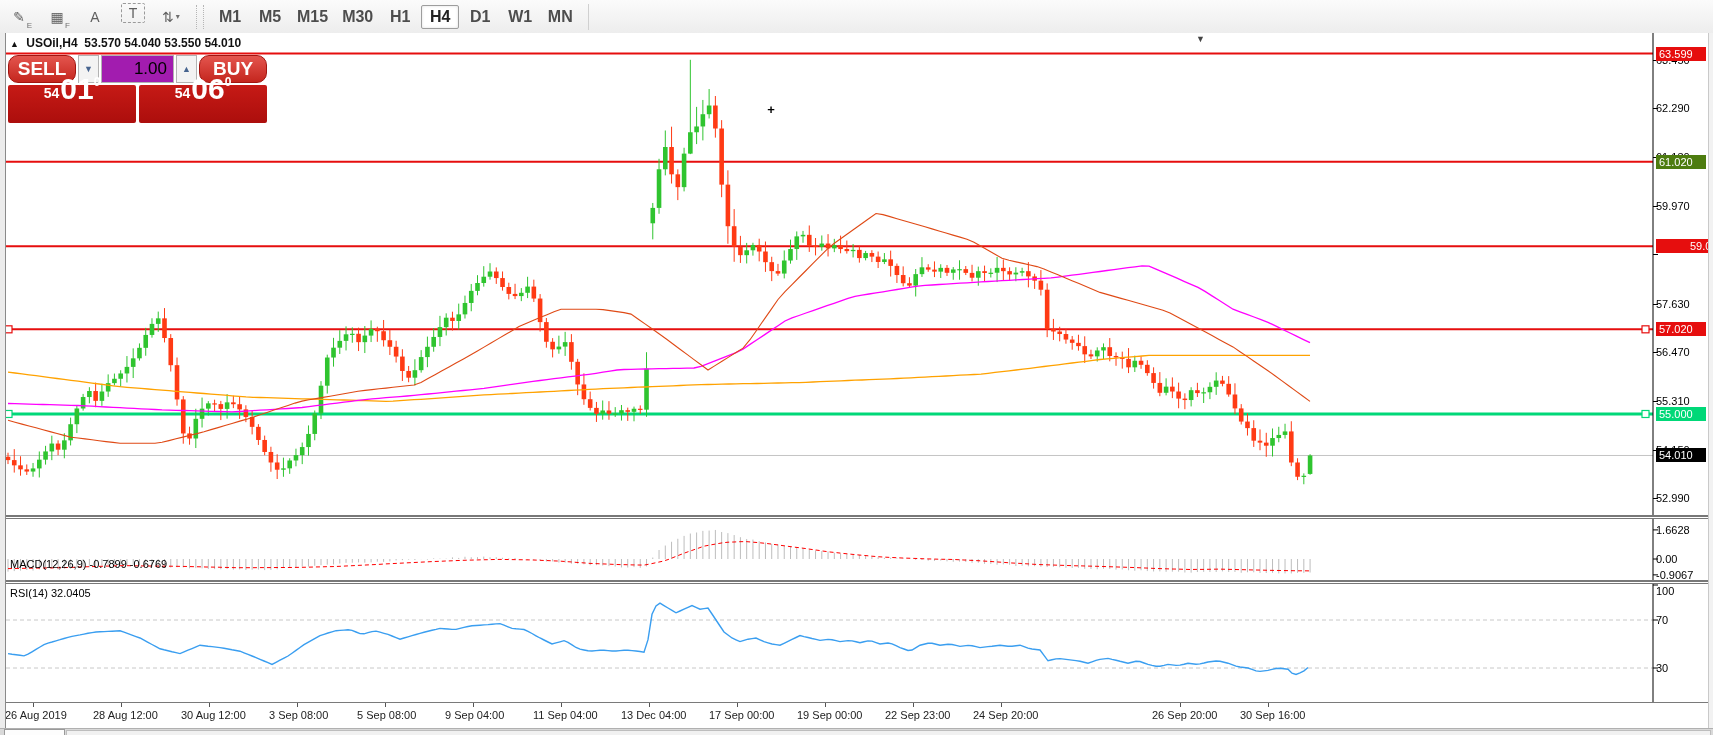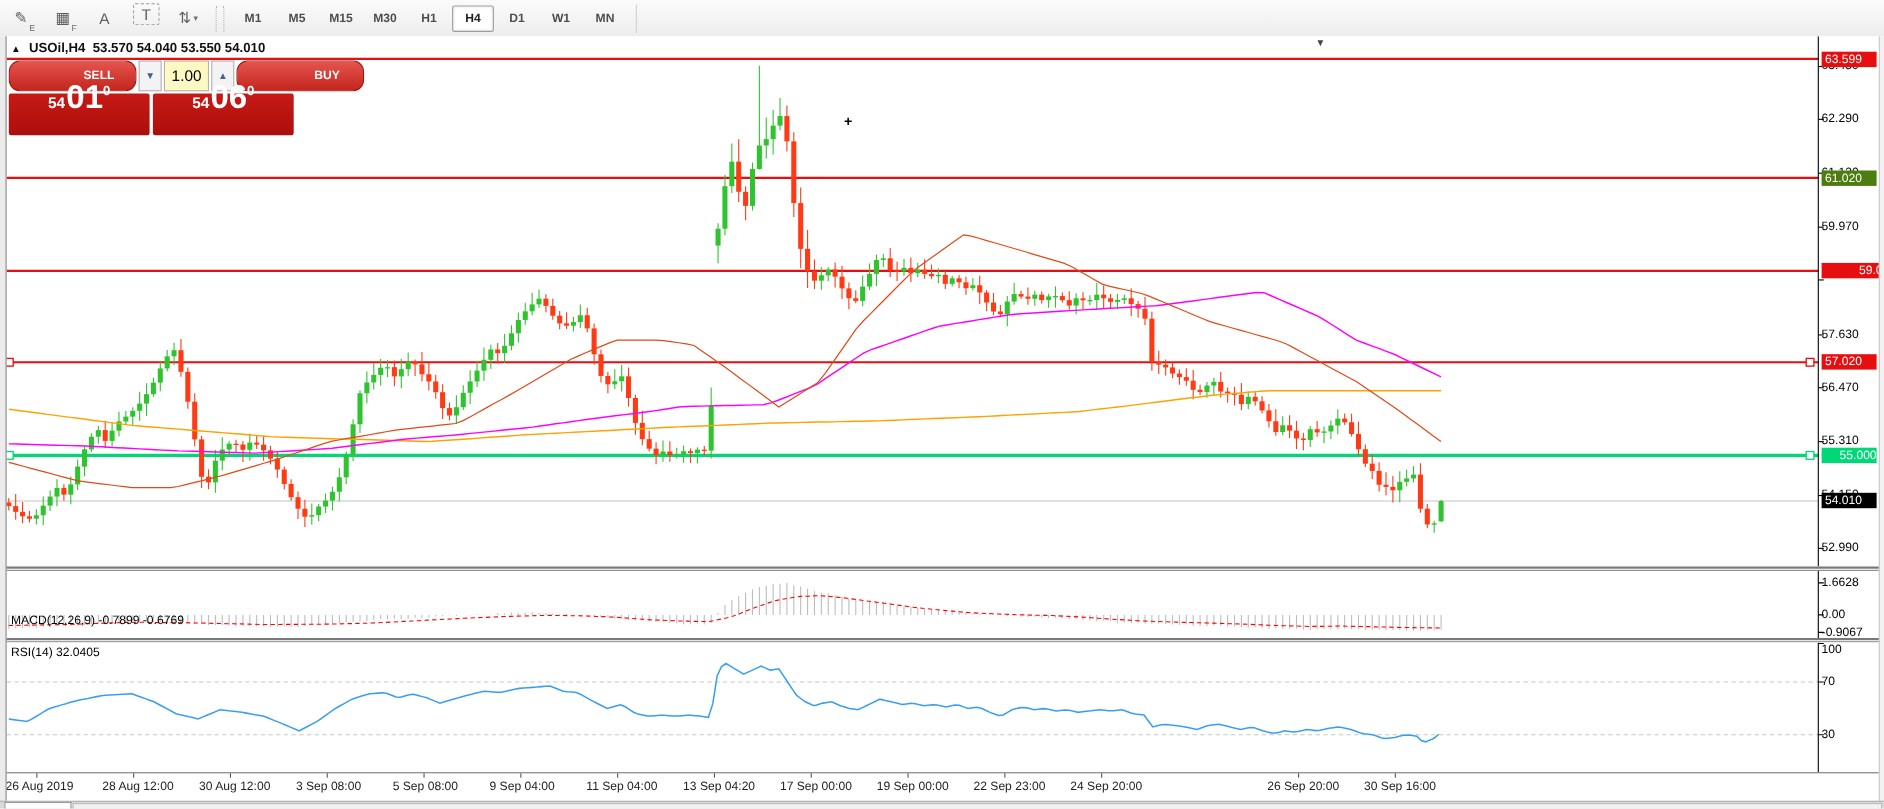--- a/index.html
+++ b/index.html
@@ -7,45 +7,45 @@
   #app{position:relative;width:1713px;height:735px;background:#fff;}
   
   #toolbar{position:absolute;left:0;top:0;width:1713px;height:33px;
     background:linear-gradient(#fbfbfb,#ededed);border-bottom:1px solid #c7c7c7;display:flex;align-items:center;}
   .tbtn{width:30px;height:26px;margin:0 3px;display:flex;align-items:center;justify-content:center;
     color:#5f5f5f;font-size:14px;position:relative;border:1px solid transparent;border-radius:2px;}
   .tbtn .sub{position:absolute;right:2px;bottom:0;font-size:8px;color:#6f6f6f;}
   .tbtn .caret{font-size:8px;color:#6f6f6f;margin-left:2px;}
   .tb-sep{width:6px;height:24px;margin:0 6px;border-left:1px dotted #b5b5b5;border-right:1px dotted #b5b5b5;}
   .tf{min-width:26px;padding:0 5px;height:22px;margin:0 1px;display:flex;align-items:center;justify-content:center;
-    font-size:11px;font-weight:bold;color:#4d4d4d;border:1px solid transparent;border-radius:2px;}
+    font-size:16px;font-weight:bold;color:#4d4d4d;border:1px solid transparent;border-radius:2px;}
   .tf.active{background:#fff;border:1px solid #9d9d9d;box-shadow:inset 0 0 3px #ddd;color:#222;}
   .tb-end{width:1px;height:26px;background:#d0d0d0;margin-left:8px;}
   
   #chartwin{position:absolute;left:0;top:33px;width:1713px;height:702px;background:#fff;}
   #leftedge{position:absolute;left:0;top:0;width:5px;height:702px;background:#ececec;border-right:1px solid #8a8a8a;}
   #rightedge{position:absolute;right:0;top:0;width:4px;height:702px;background:#f2f2f2;border-left:1px solid #c9c9c9;}
   .panel{position:absolute;left:0;background:#fff;}
   .sep{position:absolute;left:0;width:1713px;height:4px;background:#fff;
     border-top:2px solid #787878;border-bottom:1px solid #787878;box-sizing:border-box;}
   .pl{position:absolute;left:1656px;width:50px;height:14px;line-height:14px;font-size:11px;}
   .pl.tick{color:#000;}
   .pl.box{color:#fff;padding-left:3px;width:47px;}
   .tickmark{position:absolute;left:1653px;width:5px;height:1px;background:#000;}
   .ind-label{position:absolute;left:10px;font-size:11px;color:#000;white-space:nowrap;}
   #title{position:absolute;left:10px;top:3px;font-size:12px;font-weight:bold;color:#111;white-space:nowrap;z-index:6;}
   #title .tri{font-size:9px;margin-right:4px;}
   
   #trade{position:absolute;left:8px;top:22px;width:259px;z-index:7;font-weight:bold;}
   #trow1{display:flex;height:28px;gap:2px;}
   .tr-btn{flex:0 0 66px;background:linear-gradient(#e4554e,#c4261e);color:#fff;display:flex;
-    align-items:center;justify-content:center;font-size:11px;border-radius:10px;border:1px solid #a21510;padding-left:48px;}
+    align-items:center;justify-content:center;font-size:19px;border-radius:10px;border:1px solid #a21510;}
   .spin{flex:0 0 19px;background:#f3f3f3;border:1px solid #b3b3b3;display:flex;align-items:center;
     justify-content:center;color:#47648f;font-size:9px;}
-  #vol{flex:1;background:#fef9c3;border:1px solid #b3b3b3;color:#000;font-size:14px;text-align:right;
+  #vol{flex:1;background:#a21caf;border:1px solid #b3b3b3;color:#000;font-size:17px;text-align:right;
     padding:4px 6px;display:flex;align-items:center;justify-content:flex-end;font-weight:normal;}
   #trow2{display:flex;height:38px;gap:3px;margin-top:2px;}
   .pricebox{flex:1;background:linear-gradient(#c61a16,#ac0e0c);color:#fff;border-radius:2px;
     display:flex;align-items:flex-end;justify-content:center;padding-bottom:21px;}
   .pricebox .sm{font-size:14px;line-height:14px;margin-right:1px;margin-bottom:2px;}
   .pricebox .bg{font-size:30px;line-height:26px;}
   .pricebox .sp{font-size:12px;line-height:12px;margin-bottom:14px;}
   
   #timeaxis{position:absolute;left:0;top:702px;width:1713px;height:26px;background:#fff;border-top:1px solid #7a7a7a;}
   .dl{position:absolute;top:6px;font-size:11px;color:#222;white-space:nowrap;}
@@ -811,21 +811,21 @@
         <div class="dl" style="left: 181px;">30 Aug 12:00</div>
         <div class="dtick" style="left: 297px;"></div>
         <div class="dl" style="left: 269px;">3 Sep 08:00</div>
         <div class="dtick" style="left: 385px;"></div>
         <div class="dl" style="left: 357px;">5 Sep 08:00</div>
         <div class="dtick" style="left: 473px;"></div>
         <div class="dl" style="left: 445px;">9 Sep 04:00</div>
         <div class="dtick" style="left: 561px;"></div>
         <div class="dl" style="left: 533px;">11 Sep 04:00</div>
         <div class="dtick" style="left: 649px;"></div>
-        <div class="dl" style="left: 621px;">13 Sep 04:20</div>
+        <div class="dl" style="left: 621px;">13 Dec 04:00</div>
         <div class="dtick" style="left: 737px;"></div>
         <div class="dl" style="left: 709px;">17 Sep 00:00</div>
         <div class="dtick" style="left: 825px;"></div>
         <div class="dl" style="left: 797px;">19 Sep 00:00</div>
         <div class="dtick" style="left: 913px;"></div>
         <div class="dl" style="left: 885px;">22 Sep 23:00</div>
         <div class="dtick" style="left: 1001px;"></div>
         <div class="dl" style="left: 973px;">24 Sep 20:00</div>
         <div class="dtick" style="left: 1180px;"></div>
         <div class="dl" style="left: 1152px;">26 Sep 20:00</div>
@@ -851,21 +851,21 @@
         <div class="tickmark" style="top: 367.997px;"></div>
         <div class="pl tick" style="top: 360.997px;">55.310</div>
         <div class="tickmark" style="top: 416.616px;"></div>
         <div class="pl tick" style="top: 409.616px;">54.150</div>
         <div class="tickmark" style="top: 465.235px;"></div>
         <div class="pl tick" style="top: 458.235px;">52.990</div>
         <div class="pl box" style="top: 13.5793px; background: rgb(230, 14, 14);">63.599</div>
         <div class="pl box" style="top: 121.673px; background: #4d7c0f;">61.020</div>
         <div class="pl box" style="top: 206.337px; background: rgb(230, 14, 14); padding-left: 34px;">59.000</div>
         <div class="pl box" style="top: 289.325px; background: rgb(230, 14, 14);">57.020</div>
-        <div class="pl box" style="top: 373.99px; background: rgb(0, 216, 120); text-align: right;">55.000</div>
+        <div class="pl box" style="top: 373.99px; background: rgb(0, 216, 120);">55.000</div>
         <div class="pl box" style="top: 415.483px; background: rgb(0, 0, 0);">54.010</div>
         <div class="pl tick" style="top: 489.901px;">1.6628</div>
         <div class="pl tick" style="top: 519px;">0.00</div>
         <div class="pl tick" style="top: 534.867px;">-0.9067</div>
         <div class="pl tick" style="top: 551px;">100</div>
         <div class="pl tick" style="top: 580px;">70</div>
         <div class="pl tick" style="top: 628px;">30</div>
       </div>
 
     <div id="leftedge"></div>

